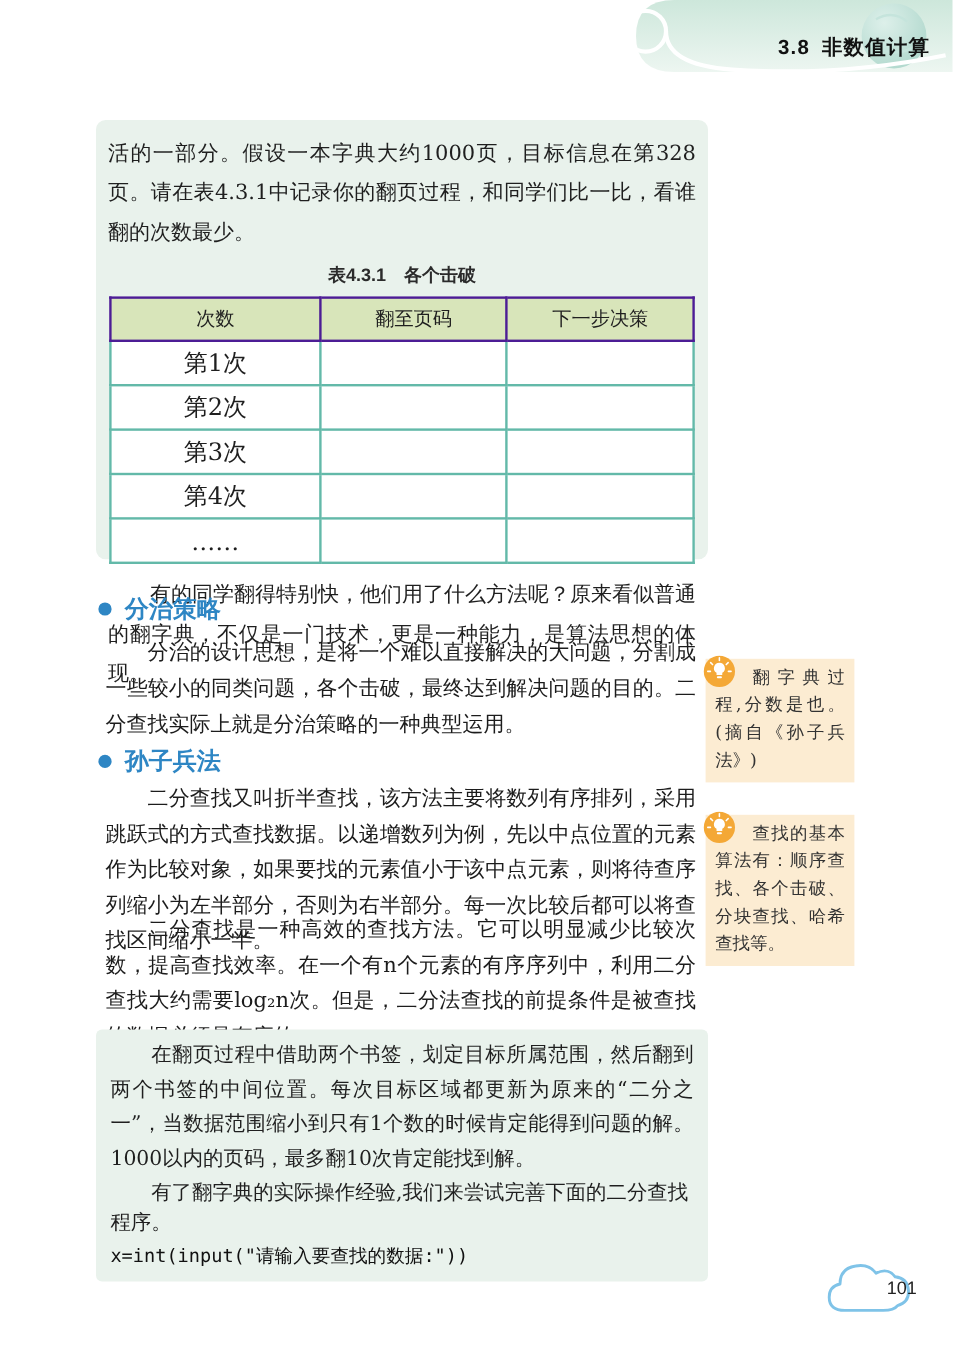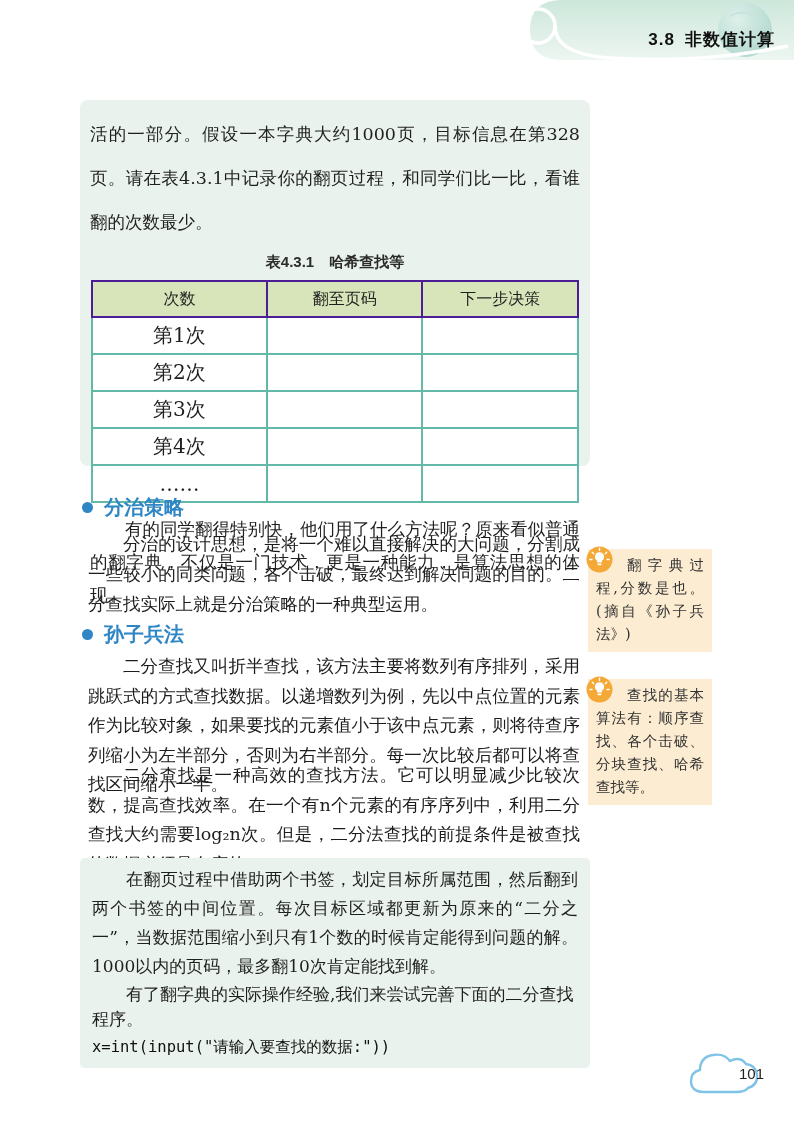--- a/index.html
+++ b/index.html
@@ -15,21 +15,21 @@
     font-size:17px;color:#111;letter-spacing:1px;white-space:nowrap;
   }
   .header-title .num{margin-right:10px;}
   
   .activity-box{
     position:absolute;left:80px;top:100px;width:510px;height:366px;
     background:#e9f2ec;border-radius:8px;box-sizing:border-box;
     padding:12px 10px 0 10px;
   }
   .activity-intro{
-    font-size:17.5px;line-height:44px;text-align:justify;margin:0;
+    font-size:17.5px;line-height:33px;text-align:justify;margin:0;
   }
   .table-caption{
     text-align:center;font-family:"Liberation Sans", sans-serif;
     font-weight:bold;font-size:15px;color:#2b2b2b;margin:9px 0 8px 0;
   }
   table.dict-table{
     border-collapse:collapse;width:488px;margin:0 auto;
     border:2.5px solid #63b9a9;background:#ffffff;
   }
   table.dict-table th{
@@ -111,21 +111,21 @@
   <path d="M 230 16 q 14 -8 26 2 M 226 36 q 18 14 38 2" stroke="#c5e4dc" stroke-width="2" fill="none"></path>
   <circle cx="38" cy="26" r="17" fill="none" stroke="#ffffff" stroke-width="3.5"></circle>
   <path d="M 55 26 Q 55 54 110 58 Q 200 64 288 46" fill="none" stroke="#ffffff" stroke-width="3.5"></path>
 </svg>
 <div class="header-title">
   <span class="num">3.8</span><span>非数值计算</span>
 </div>
 
 <div class="activity-box">
   <p class="activity-intro">活的一部分。假设一本字典大约1000页，目标信息在第328页。请在表4.3.1中记录你的翻页过程，和同学们比一比，看谁翻的次数最少。</p>
-  <div class="table-caption">表4.3.1　哈希查找等</div>
+  <div class="table-caption">表4.3.1　各个击破</div>
   <table class="dict-table">
     <thead>
       <tr>
         <th style="width:36%">次数</th>
         <th style="width:32%">翻至页码</th>
         <th style="width:32%">下一步决策</th>
       </tr>
     </thead>
     <tbody>
       <tr>

